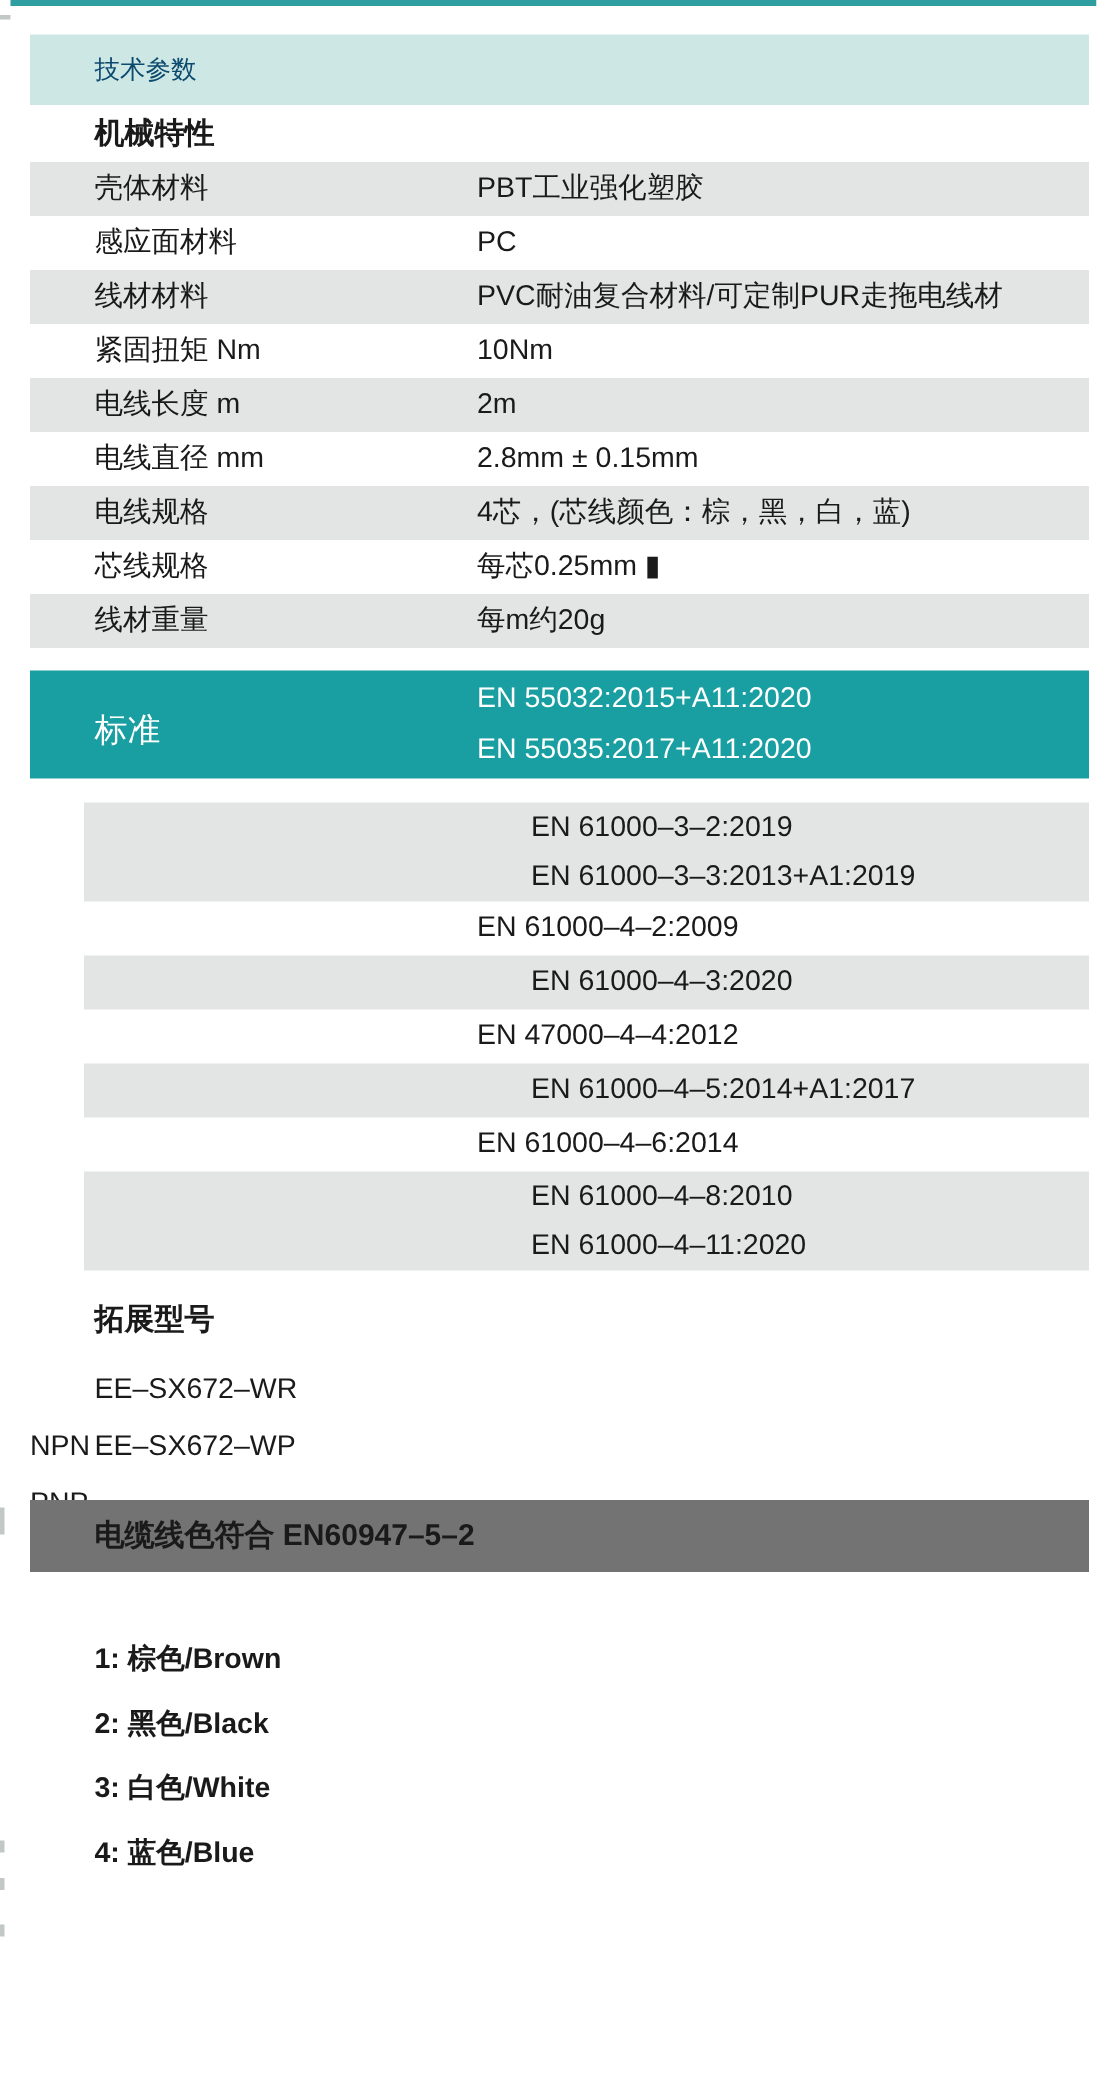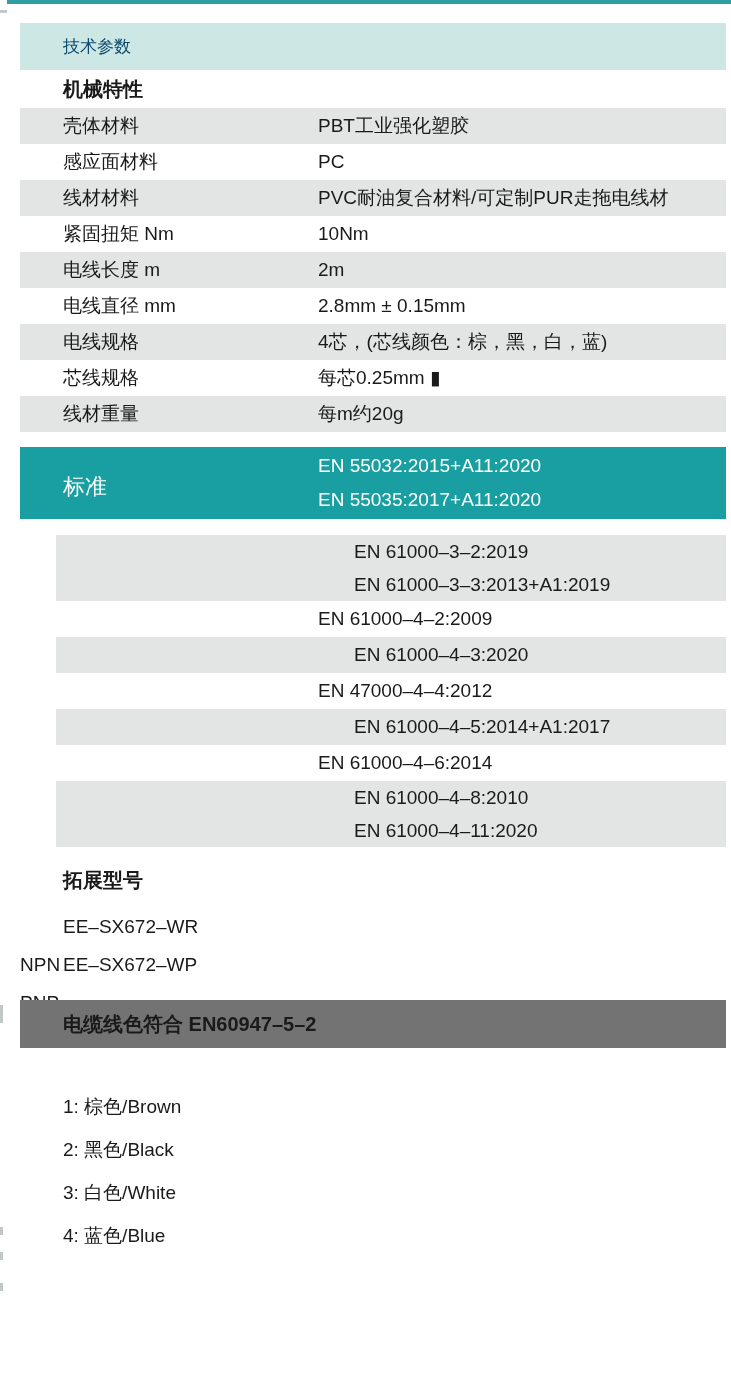--- a/index.html
+++ b/index.html
@@ -53,21 +53,21 @@
   .ext-rows { position: absolute; left: 20px; top: 908px; width: 706px; }
   .ext-row { display: flex; height: 38px; line-height: 38px; font-size: 19px; flex-direction: column; }
 
   .cable-band {
     position: absolute; left: 20px; top: 1000px; width: 706px; height: 48px;
     background: #737373; box-sizing: border-box; padding-left: 43px;
     line-height: 48px; font-size: 20px; font-weight: bold;
   }
 
   .cable-list { position: absolute; left: 63px; top: 1085px; font-size: 19px; }
-  .cable-item { height: 43px; line-height: 43px; }
+  .cable-item { height: 43px; line-height: 43px; font-weight: bold; }
 
   .artifact { position: absolute; background: #c2c7c7; }
   .a1 { left: 0; top: 10px;   width: 7px; height: 3px; }
   .a2 { left: 0; top: 1005px; width: 3px; height: 18px; }
   .a3 { left: 0; top: 1227px; width: 3px; height: 8px; }
   .a4 { left: 0; top: 1252px; width: 3px; height: 8px; }
   .a5 { left: 0; top: 1283px; width: 3px; height: 8px; }
 </style>
 </head>
 <body>

